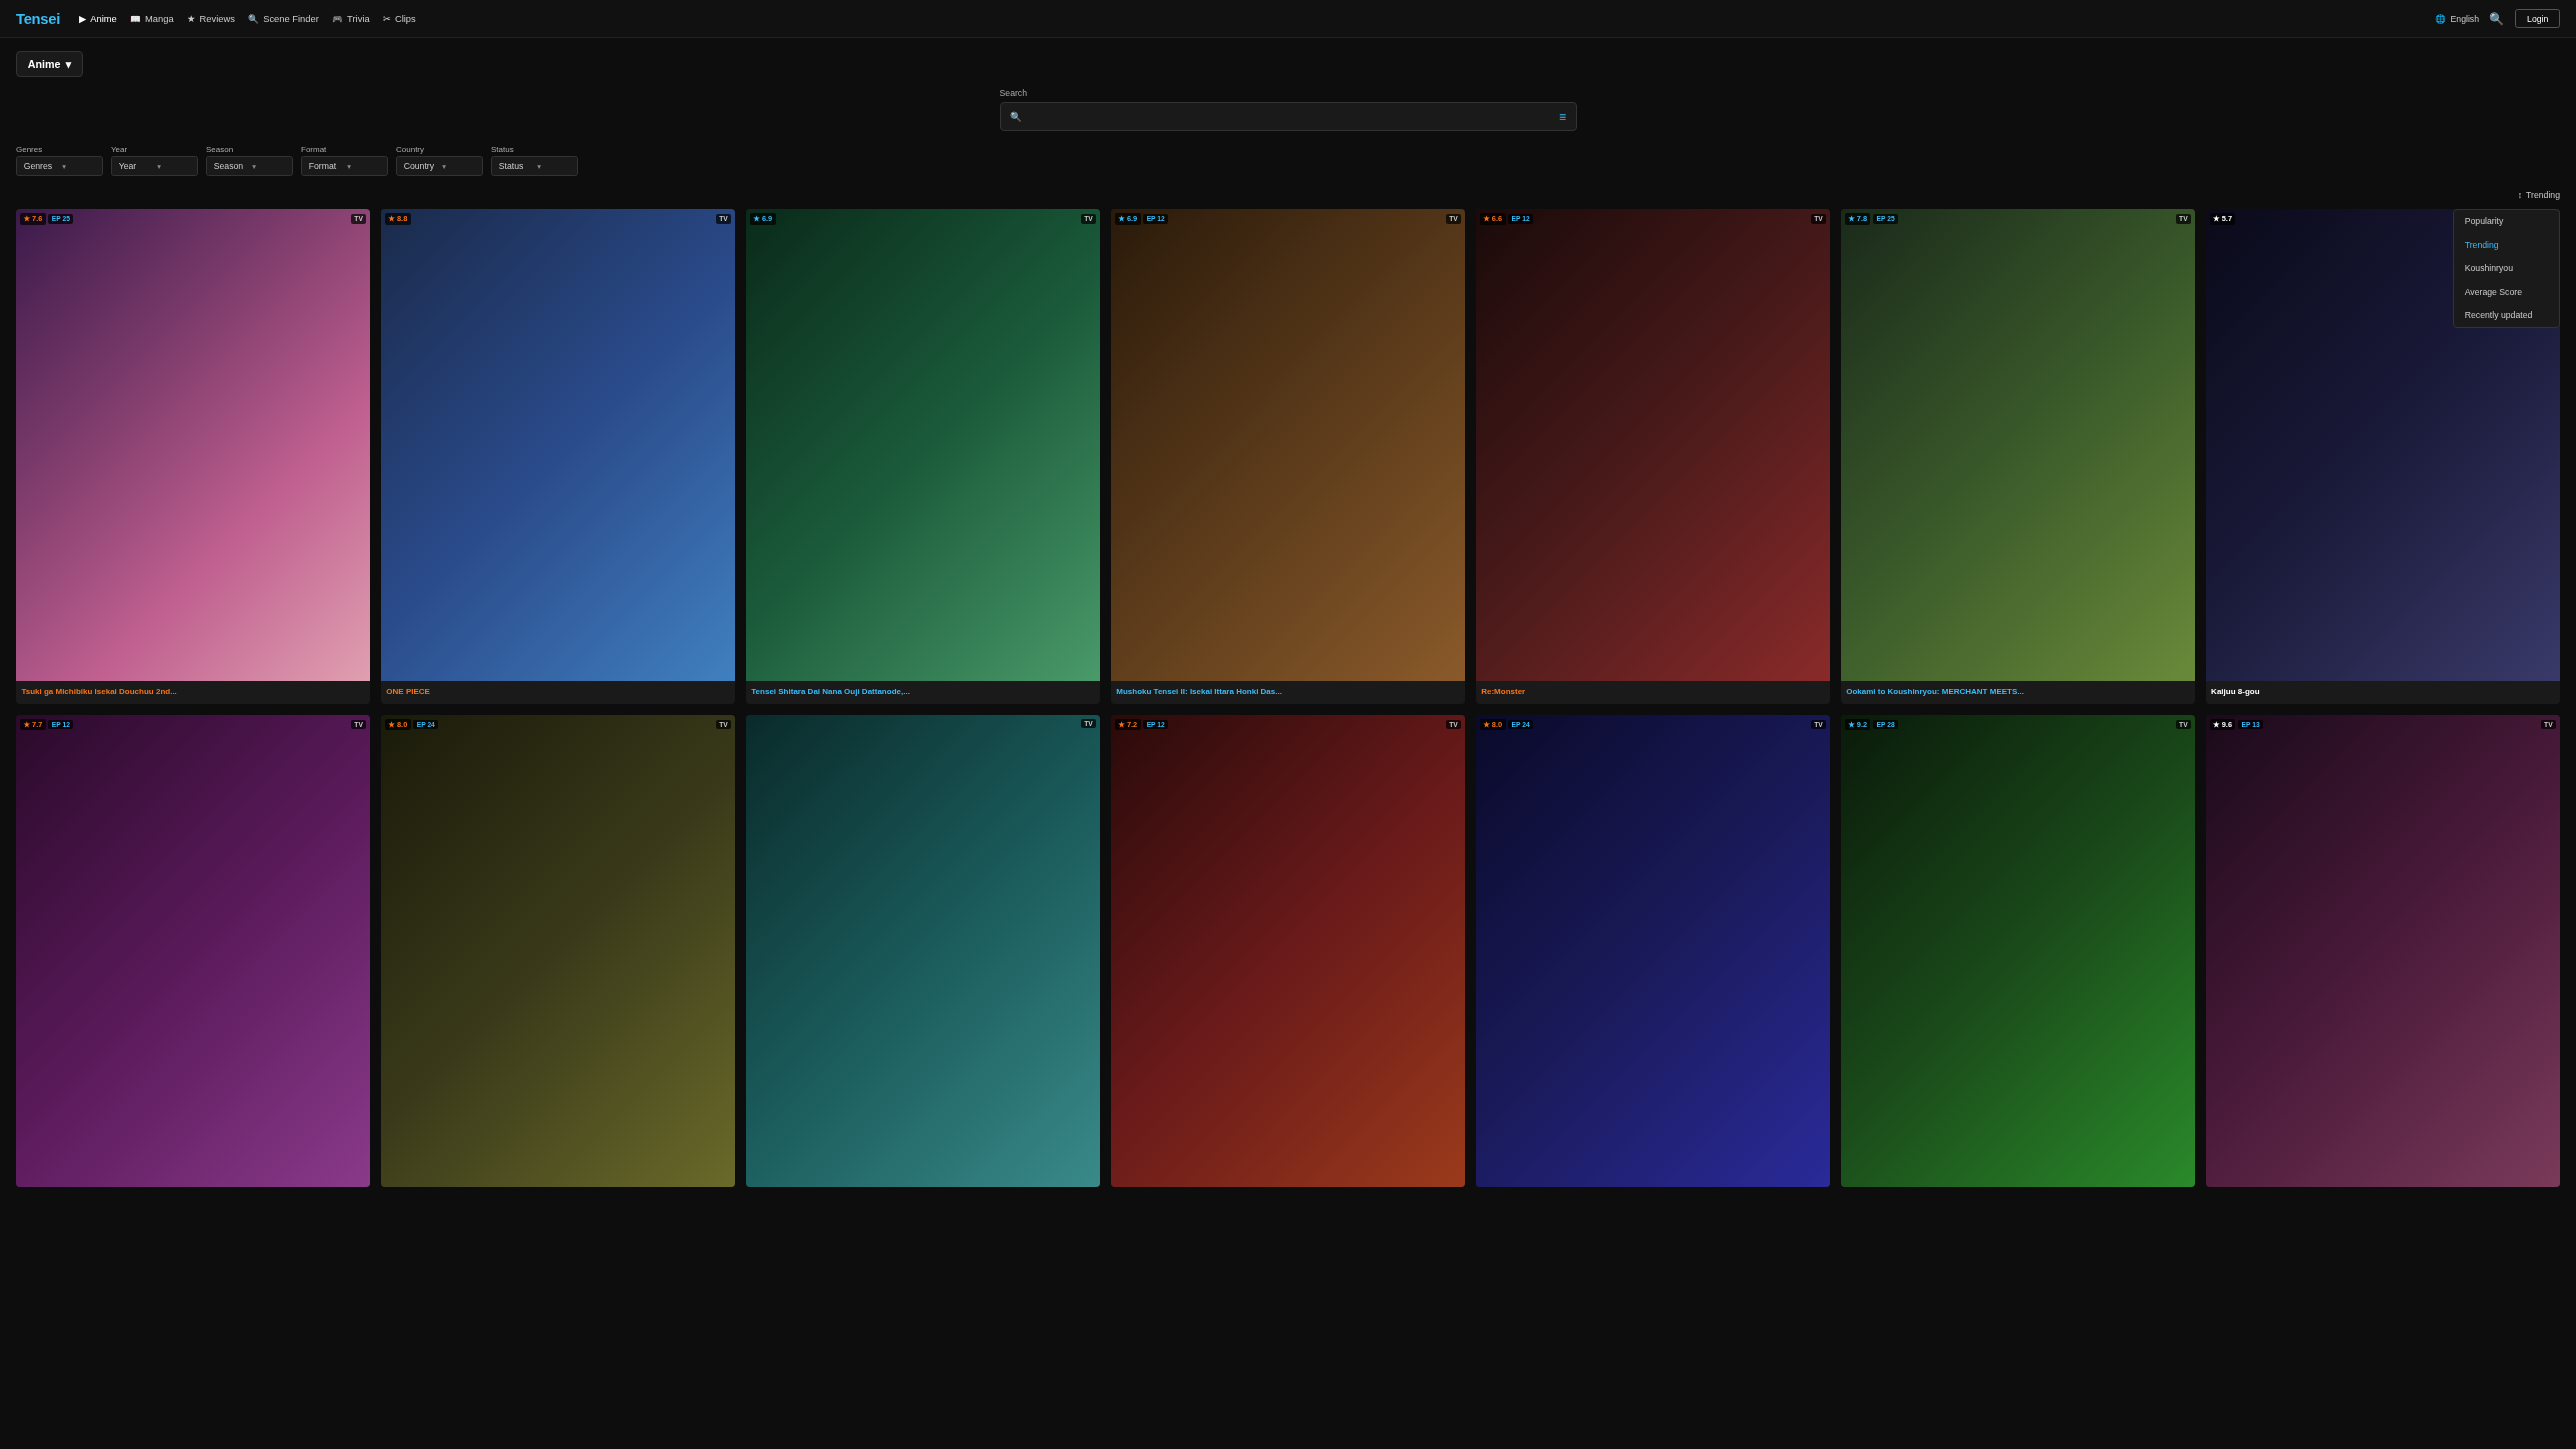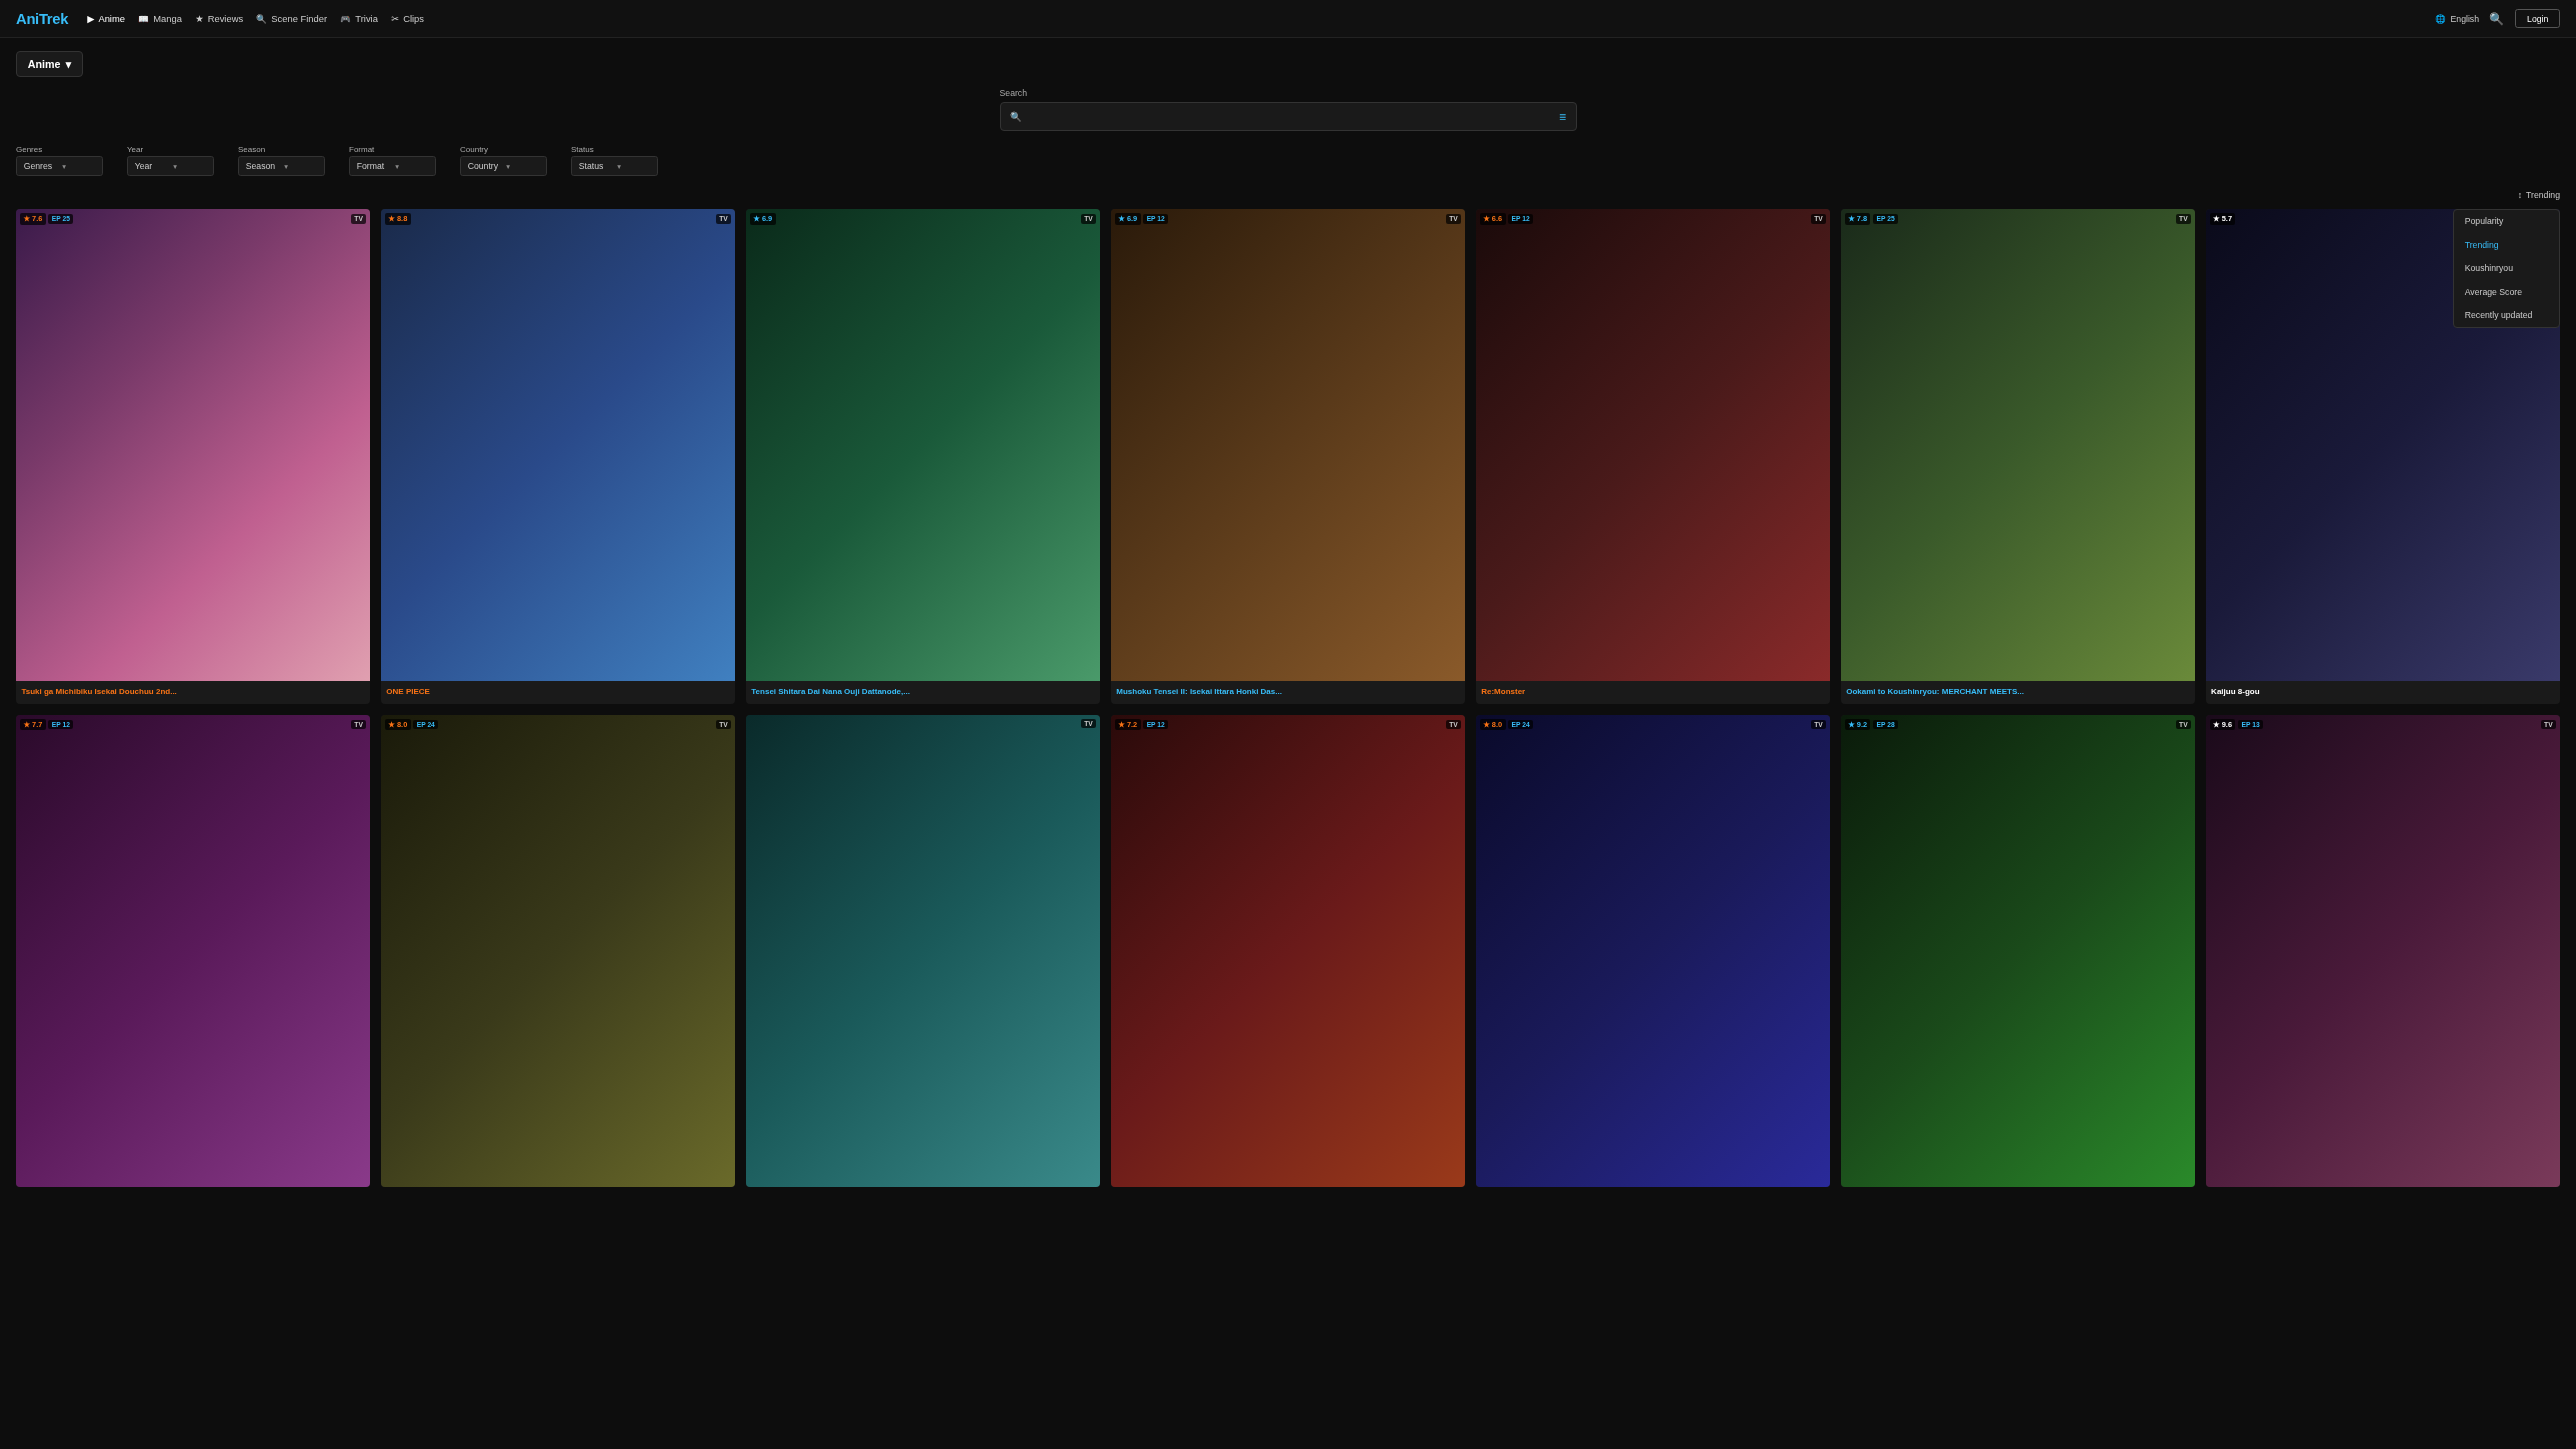--- a/index.html
+++ b/index.html
@@ -126,21 +126,21 @@
     }
     .filter-icon {
       color: #38bdf8;
       font-size: 10.7px;
       cursor: pointer;
     }
 
     
     .filters {
       display: flex;
-      gap: 24px;
+      gap: 8px;
       margin-bottom: 13.4px;
       flex-wrap: wrap;
     }
     .filter-group {
       display: flex;
       flex-direction: column;
       gap: 2.7px;
     }
     .filter-label {
       font-size: 8px;
@@ -292,21 +292,21 @@
     .badge-top-row {
       display: flex;
       align-items: center;
       gap: 2.7px;
     }
   </style>
 </head>
 <body>
 
 <nav class="navbar">
-  <div class="nav-logo">AniTrek</div>
+  <div class="nav-logo">Tensei</div>
   <div class="nav-items">
     <div class="nav-item active">
       <span>▶</span>
       <span>Anime</span>
     </div>
     <div class="nav-item">
       <span style="font-size:8.7px">📖</span>
       <span>Manga</span>
     </div>
     <div class="nav-item">

